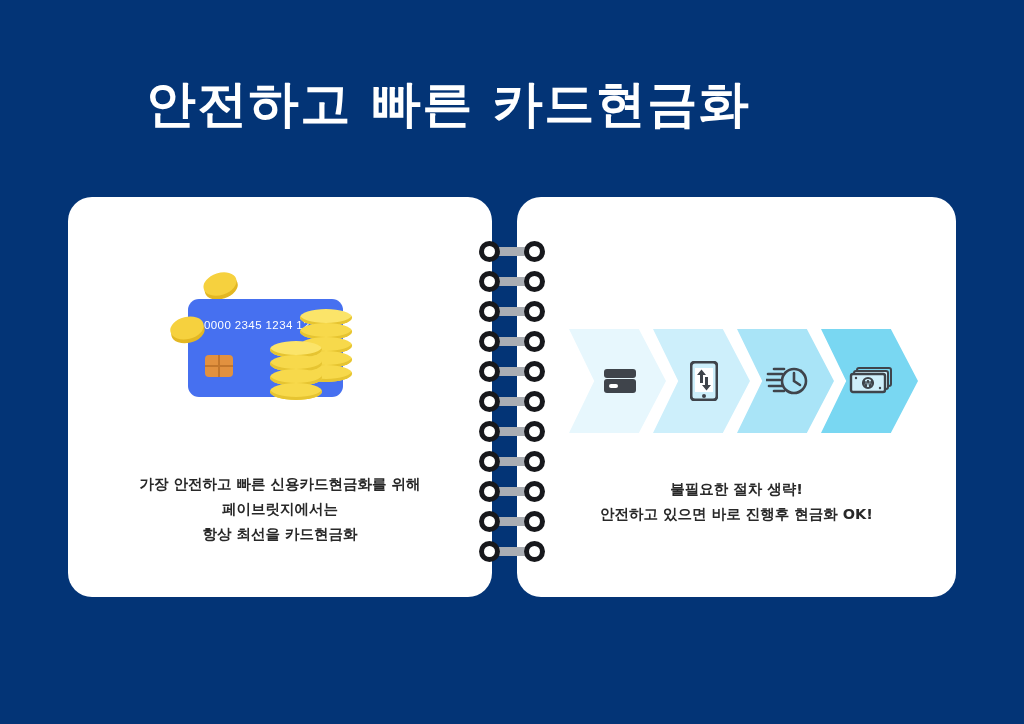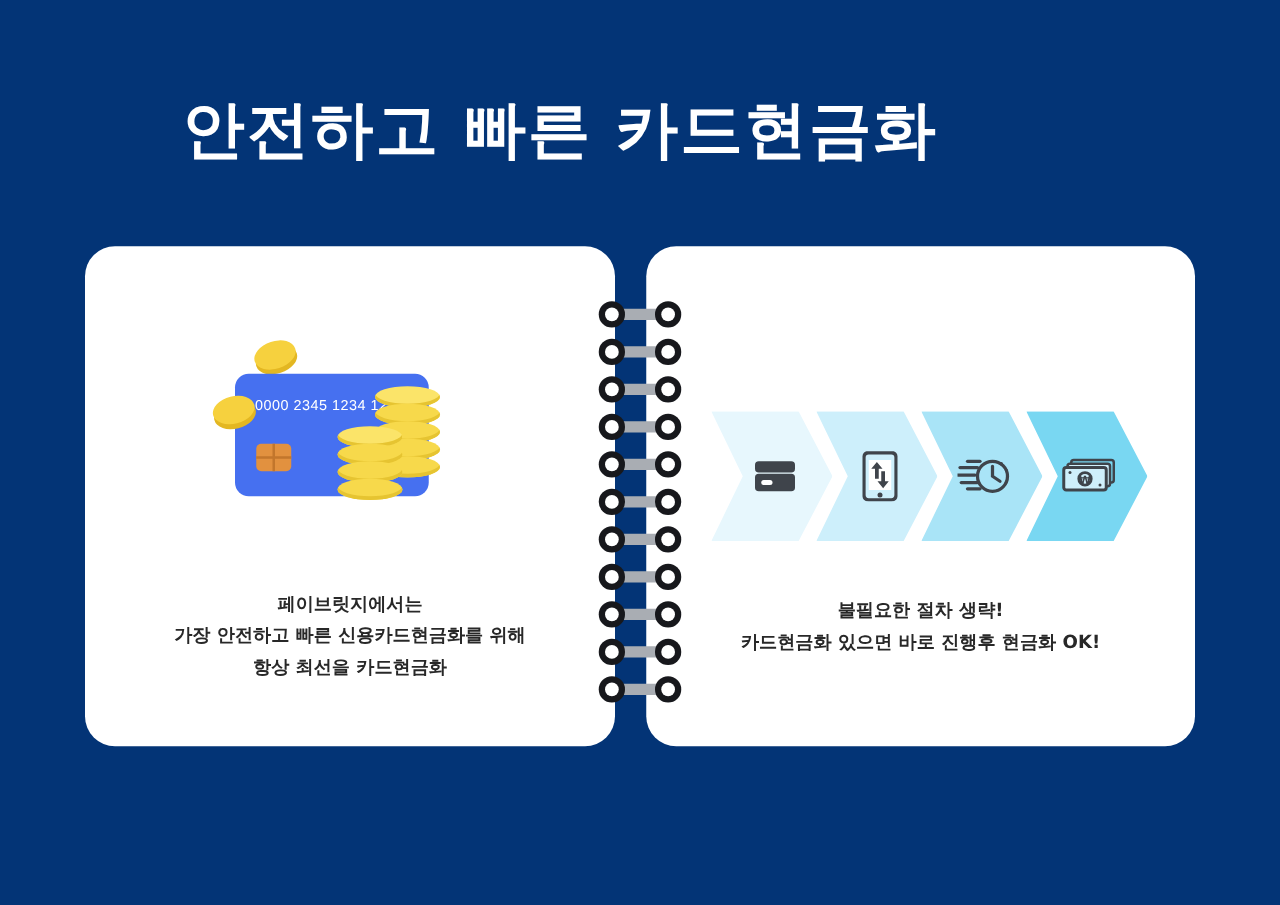--- a/index.html
+++ b/index.html
@@ -250,22 +250,22 @@
 
       <div class="coin-stack stack-short">
         <div class="coin top" style="top:0px"></div>
         <div class="coin" style="top:14px"></div>
         <div class="coin" style="top:28px"></div>
         <div class="coin" style="top:42px"></div>
       </div>
     </div>
 
     <div class="caption caption-left">
+      <div>가장 안전하고 빠른 신용카드현금화를 위해</div>
       <div>페이브릿지에서는</div>
-      <div>가장 안전하고 빠른 신용카드현금화를 위해</div>
       <div>항상 최선을 카드현금화</div>
     </div>
   </div>
 
   <div class="page page-right">
 
     <div class="flow">
 
       <div class="chev c1">
         <span class="flow-icon-wrap">
@@ -315,21 +315,21 @@
             <text x="19" y="21" font-size="9" font-family="DejaVu Sans, sans-serif" fill="#3f444b" text-anchor="middle" font-weight="bold">₩</text>
             <circle cx="7" cy="12" r="1.2" fill="#3f444b"></circle>
             <circle cx="31" cy="22" r="1.2" fill="#3f444b"></circle>
           </svg>
         </span>
       </div>
     </div>
 
     <div class="caption caption-right">
       <div>불필요한 절차 생략!</div>
-      <div>카드현금화 있으면 바로 진행후 현금화 OK!</div>
+      <div>안전하고 있으면 바로 진행후 현금화 OK!</div>
     </div>
   </div>
 
   <div class="spiral">
       <div class="ring" style="top: 0px;">
         <div class="bar"></div>
         <div class="knob left"></div>
         <div class="knob right"></div>
       </div>
       <div class="ring" style="top: 30px;">

